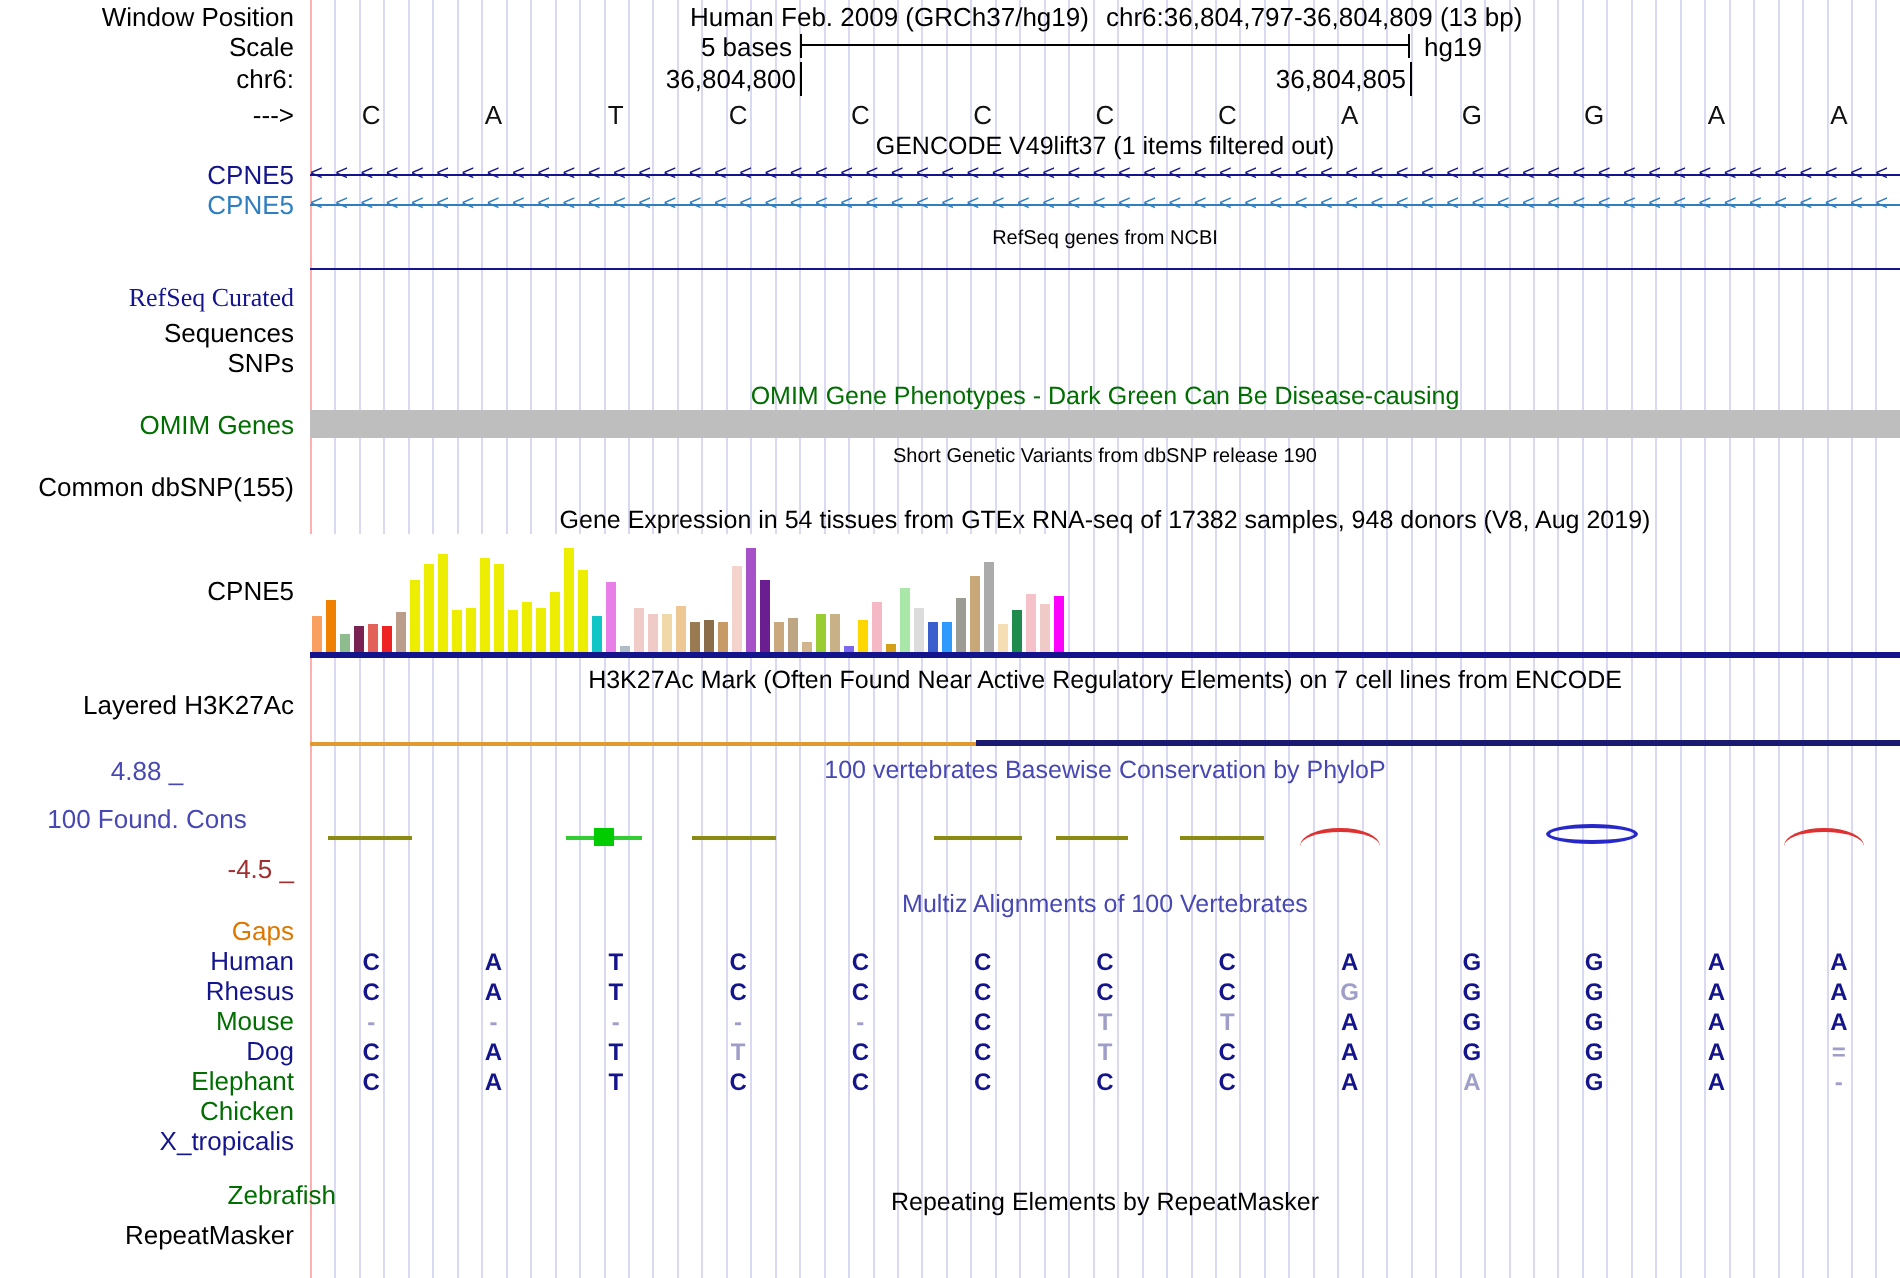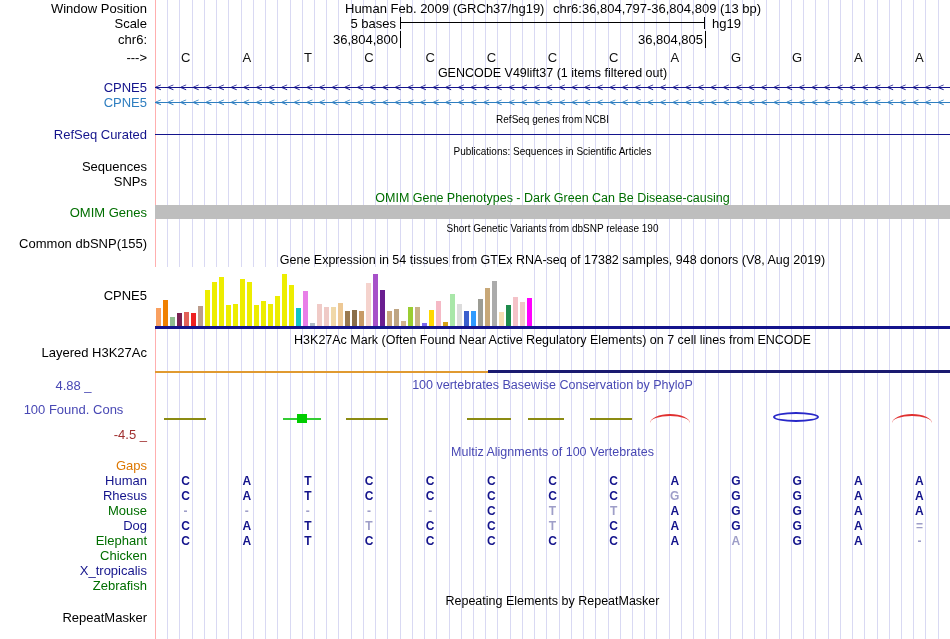--- a/index.html
+++ b/index.html
@@ -76,24 +76,23 @@
 
   <div class="note s12" style="top:66px;">GENCODE V49lift37 (1 items filtered out)</div>
   <div class="lbl navy" style="top:80px;">CPNE5</div>
   <div class="tx-line" style="top:87px;background:#14148C;"></div>
   <div id="tx-arrows-1" class="tx-arrows navy" style="top:82px;">&lt;&lt;&lt;&lt;&lt;&lt;&lt;&lt;&lt;&lt;&lt;&lt;&lt;&lt;&lt;&lt;&lt;&lt;&lt;&lt;&lt;&lt;&lt;&lt;&lt;&lt;&lt;&lt;&lt;&lt;&lt;&lt;&lt;&lt;&lt;&lt;&lt;&lt;&lt;&lt;&lt;&lt;&lt;&lt;&lt;&lt;&lt;&lt;&lt;&lt;&lt;&lt;&lt;&lt;&lt;&lt;&lt;&lt;&lt;&lt;&lt;&lt;&lt;&lt;</div>
   <div class="lbl teal" style="top:95px;">CPNE5</div>
   <div class="tx-line" style="top:102px;background:#2E7EC0;"></div>
   <div id="tx-arrows-2" class="tx-arrows teal" style="top:97px;">&lt;&lt;&lt;&lt;&lt;&lt;&lt;&lt;&lt;&lt;&lt;&lt;&lt;&lt;&lt;&lt;&lt;&lt;&lt;&lt;&lt;&lt;&lt;&lt;&lt;&lt;&lt;&lt;&lt;&lt;&lt;&lt;&lt;&lt;&lt;&lt;&lt;&lt;&lt;&lt;&lt;&lt;&lt;&lt;&lt;&lt;&lt;&lt;&lt;&lt;&lt;&lt;&lt;&lt;&lt;&lt;&lt;&lt;&lt;&lt;&lt;&lt;&lt;&lt;</div>
 
   <div class="note s10" style="top:114px;">RefSeq genes from NCBI</div>
-  <div class="lbl navy" style="top:127px;">RefSeq Curated</div>
+  <div class="lbl navy" style="top:141px;font-family:Liberation Serif, serif;">RefSeq Curated</div>
   <div class="hbar" style="left:155px;top:134px;width:795px;height:1px;background:#14148C;"></div>
 
-  <div class="note s10" style="top:146px;">Publications: Sequences in Scientific Articles</div>
   <div class="lbl" style="top:159px;">Sequences</div>
   <div class="lbl" style="top:174px;">SNPs</div>
 
   <div class="note s12 green" style="top:191px;">OMIM Gene Phenotypes - Dark Green Can Be Disease-causing</div>
   <div class="lbl green" style="top:205px;">OMIM Genes</div>
   <div class="hbar" style="left:155px;top:205px;width:795px;height:14px;background:#BEBEBE;"></div>
 
   <div class="note s10" style="top:223px;">Short Genetic Variants from dbSNP release 190</div>
   <div class="lbl" style="top:236px;">Common dbSNP(155)</div>
 
@@ -248,19 +247,19 @@
       <div class="cell" style="left: 460.769px; top: 534px; width: 61.1538px;">C</div>
       <div class="cell" style="left: 521.923px; top: 534px; width: 61.1538px;">C</div>
       <div class="cell" style="left: 583.077px; top: 534px; width: 61.1538px;">C</div>
       <div class="cell" style="left: 644.231px; top: 534px; width: 61.1538px;">A</div>
       <div class="cell dim" style="left: 705.385px; top: 534px; width: 61.1538px;">A</div>
       <div class="cell" style="left: 766.538px; top: 534px; width: 61.1538px;">G</div>
       <div class="cell" style="left: 827.692px; top: 534px; width: 61.1538px;">A</div>
       <div class="cell dim" style="left: 888.846px; top: 534px; width: 61.1538px;">-</div>
       <div class="lbl" style="top: 548px; color: rgb(0, 110, 0);">Chicken</div>
       <div class="lbl" style="top: 563px; color: rgb(20, 20, 140);">X_tropicalis</div>
-      <div class="lbl" style="top: 578px; color: rgb(0, 110, 0);">Zebrafish</div>
+      <div class="lbl" style="top: 590px; color: rgb(0, 110, 0); margin-left: 21px;">Zebrafish</div>
     </div>
 
   <div class="note s12" style="top:594px;">Repeating Elements by RepeatMasker</div>
   <div class="lbl" style="top:610px;">RepeatMasker</div>
 
 </div>
 
 </body></html>

